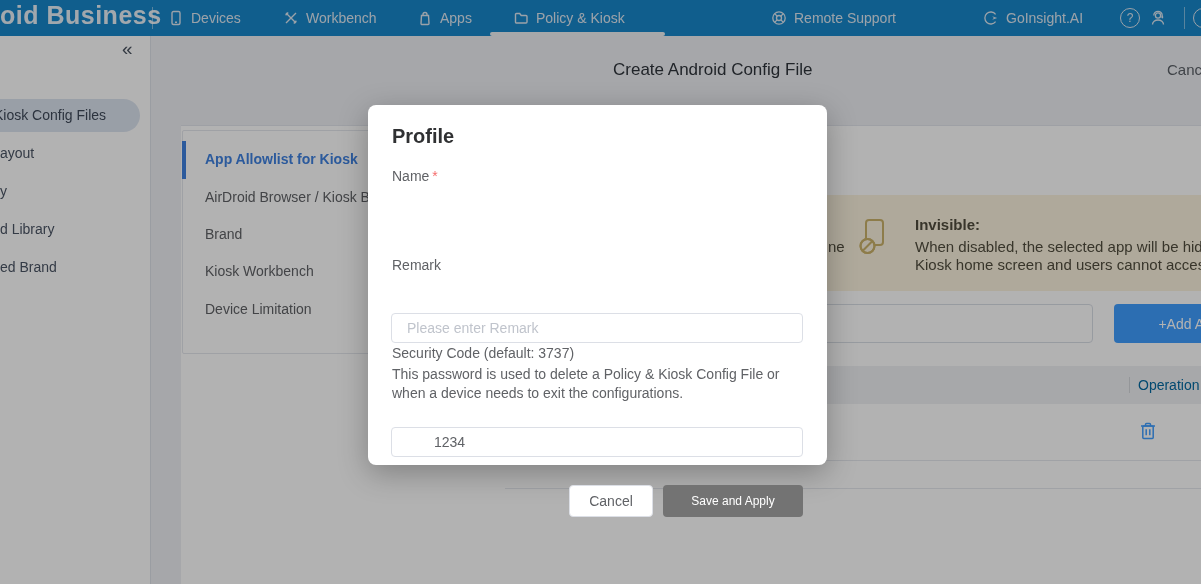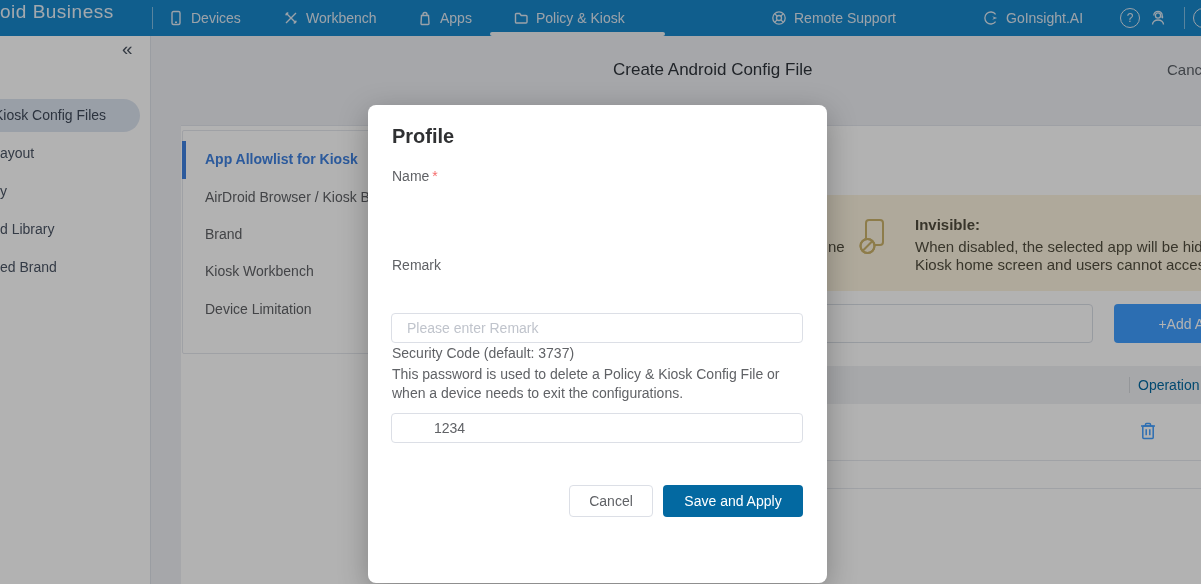--- a/index.html
+++ b/index.html
@@ -2,21 +2,21 @@
 <html><head>
 <meta charset="utf-8">
 <style>
   html,body{margin:0;padding:0;}
   body{width:1201px;height:584px;overflow:hidden;position:relative;background:#eef0f4;
        font-family:"Liberation Sans",sans-serif;-webkit-font-smoothing:antialiased;}
   .abs{position:absolute;}
 
   
   .nav{position:absolute;left:0;top:0;width:1201px;height:36px;background:#1887cb;}
-  .logo1{position:absolute;left:0;top:1px;color:#e9f1f8;font-size:19px;font-weight:400;letter-spacing:.5px;}
+  .logo1{position:absolute;left:0;top:1px;color:#e9f1f8;font-size:25px;font-weight:700;letter-spacing:.5px;}
   .logo2{position:absolute;left:2px;top:22px;color:#cfdde9;font-size:8px;letter-spacing:4px;margin-top:28px;}
   .nav-div{position:absolute;top:7px;width:1px;height:22px;background:rgba(255,255,255,.45);}
   .nav-item{position:absolute;top:0;height:36px;display:flex;align-items:center;gap:7px;
             color:#dfe9f2;font-size:14px;cursor:pointer;white-space:nowrap;}
   .nav-item svg{display:block;}
   .tab-underline{position:absolute;left:490px;top:32px;width:175px;height:4px;background:#eef1f4;border-radius:2px;}
   .nav-round{position:absolute;top:8px;width:18px;height:18px;border:1.5px solid #dfe9f2;border-radius:50%;
              color:#dfe9f2;font-size:12px;line-height:18px;text-align:center;}
 
   
@@ -44,34 +44,34 @@
   .addapp{position:absolute;left:1114px;top:304px;width:150px;height:39px;background:#409eff;border:none;
           border-radius:4px;color:#fff;font-size:14px;cursor:pointer;}
   .thead{position:absolute;left:505px;top:366px;width:716px;height:38px;background:#f0f1f4;}
   .thead-div{position:absolute;left:1129px;top:377px;width:1px;height:16px;background:#d4d7dc;}
   .thead-label{position:absolute;left:1138px;top:377px;font-size:14px;color:#0369a1;white-space:nowrap;}
   .row-div{position:absolute;left:505px;width:716px;height:1px;background:#e6e9ee;}
   .trash{position:absolute;left:1139px;top:421px;cursor:pointer;color:#409eff;}
 
   
   .overlay{position:absolute;left:0;top:0;width:1201px;height:584px;background:rgba(0,0,0,0.30);z-index:40;}
-  .modal{position:absolute;left:368px;top:105px;width:459px;height:478px;background:#fff;border-radius:8px;
+  .modal{position:absolute;left:368px;top:105px;width:459px;height:360px;background:#fff;border-radius:8px;
          box-shadow:0 8px 30px rgba(0,0,0,.28);z-index:50;}
   .m-title{position:absolute;left:24px;top:20px;font-size:20px;font-weight:700;color:#303133;}
   .m-label{position:absolute;left:24px;font-size:14px;color:#606266;white-space:nowrap;}
   .m-req{color:#f56c6c;margin-left:3px;}
   .m-input{position:absolute;left:23px;width:412px;height:30px;box-sizing:border-box;border:1px solid #dcdfe6;
            border-radius:4px;padding:0 15px;font-size:14px;color:#606266;outline:none;background:#fff;
            font-family:"Liberation Sans",sans-serif;}
   .m-input::placeholder{color:#c0c4cc;}
   .m-desc{position:absolute;left:24px;font-size:14px;color:#606266;white-space:nowrap;}
   .btn-cancel{position:absolute;left:201px;top:380px;width:84px;height:32px;background:#fff;border:1px solid #dcdfe6;
               border-radius:4px;font-size:14px;color:#606266;cursor:pointer;font-family:"Liberation Sans",sans-serif;}
-  .btn-save{position:absolute;left:295px;top:380px;width:140px;height:32px;background:#0369a1;border:none;
-            border-radius:4px;font-size:14px;color:#fff;cursor:pointer;font-family:"Liberation Sans",sans-serif;}
+  .btn-save{position:absolute;left:295px;top:380px;width:140px;height:32px;background:#737373;border:none;
+            border-radius:4px;font-size:12px;color:#fff;cursor:pointer;font-family:"Liberation Sans",sans-serif;}
 </style>
 </head>
 <body>
 
 <div class="nav">
   <div class="logo1">oid Business</div>
   <div class="logo2">d S t u d i o</div>
   <div class="nav-div" style="left:152px;"></div>
 
   <div class="nav-item" style="left:168px;">
@@ -214,17 +214,17 @@
   <div class="m-label" style="top:63px;">
     <span>Name</span><span class="m-req">*</span>
   </div>
 
   <div class="m-label" style="top:152px;">Remark</div>
   <input class="m-input" style="top: 185px; margin-top: 23px;" placeholder="Please enter Remark">
 
   <div class="m-label" style="top:240px;">Security Code (default: 3737)</div>
   <div class="m-desc" style="top:261px;">This password is used to delete a Policy &amp; Kiosk Config File or</div>
   <div class="m-desc" style="top:280px;">when a device needs to exit the configurations.</div>
-  <input class="m-input" style="top: 308px; padding-left: 42px;" value="1234">
+  <input class="m-input" style="top: 322px; padding-left: 42px;" value="1234">
 
   <button class="btn-cancel">Cancel</button>
   <button class="btn-save">Save and Apply</button>
 </div>
 
 </body></html>

